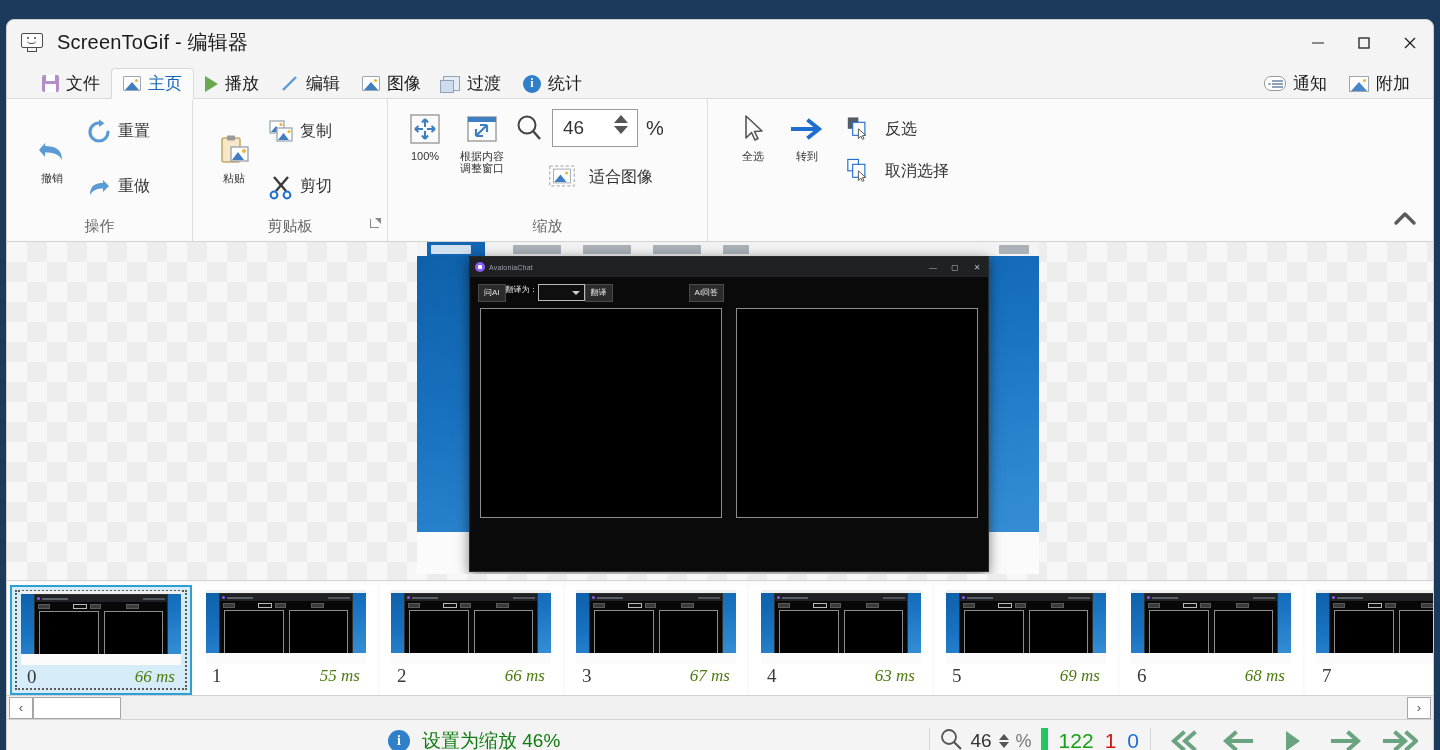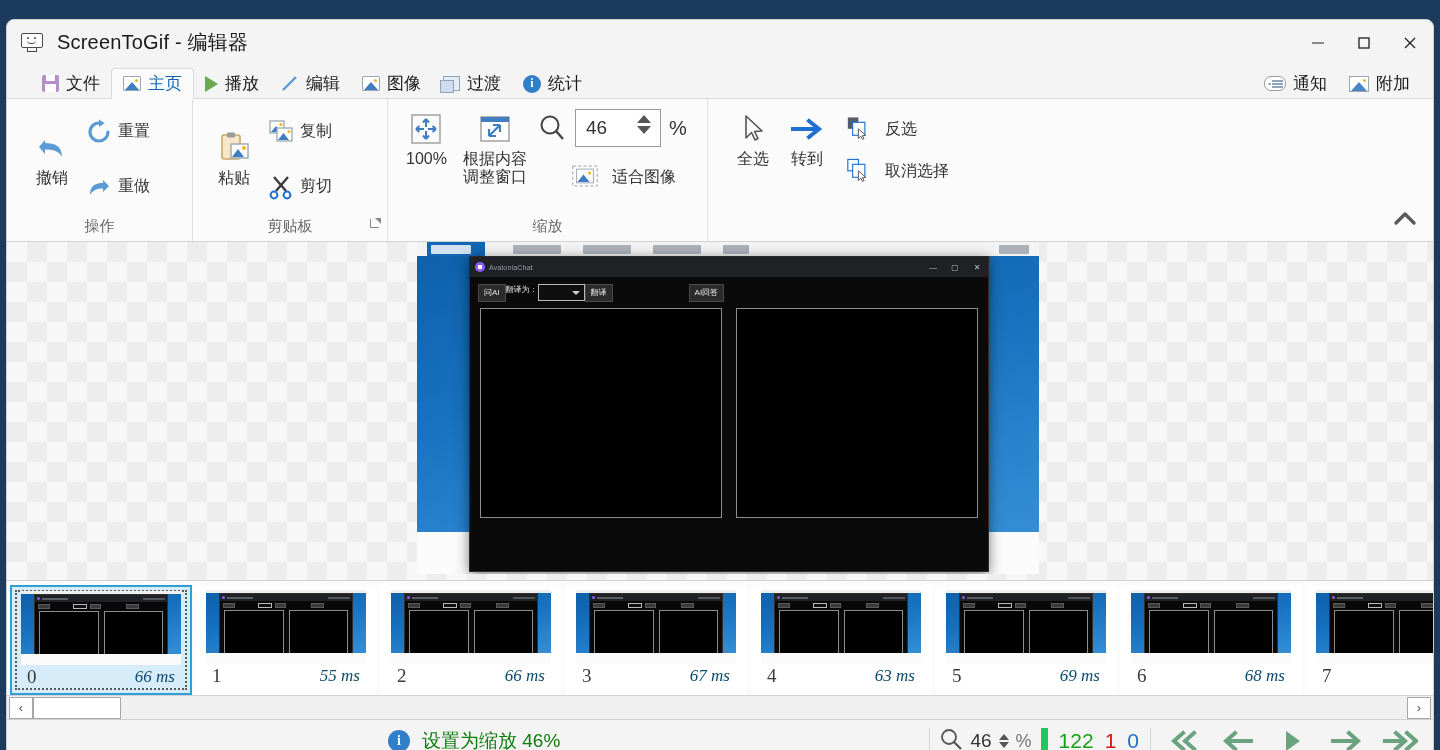--- a/index.html
+++ b/index.html
@@ -107,21 +107,21 @@
     font-size: 15px; color: #666; position: relative;
   }
   .dlg-launcher { position:absolute; right:6px; top:3px; width:12px;height:12px;}
   .dlg-launcher:before{content:"";position:absolute;left:1px;top:1px;width:8px;height:8px;border-left:1.5px solid #888;border-bottom:1.5px solid #888;}
   .dlg-launcher:after{content:"";position:absolute;right:0;top:0;border-top:6px solid #888;border-left:6px solid transparent;}
 
   .bigbtn {
     display:flex; flex-direction:column; align-items:center; justify-content:flex-start;
     padding: 4px 7px; min-width: 54px; cursor: default; border:1px solid transparent; border-radius:3px;
   }
-  .bigbtn .lbl { font-size:16px; color:#333; margin-top:4px; text-align:center; line-height:1.12; white-space:nowrap;}
+  .bigbtn .lbl { font-size:11px; color:#333; margin-top:4px; text-align:center; line-height:1.12; white-space:nowrap;}
   .smallbtn {
     display:flex; align-items:center; gap:6px; padding:3px 6px; cursor:default;
     border:1px solid transparent; border-radius:3px;
   }
   .smallbtn .lbl{ font-size:16px;color:#333; white-space:nowrap;}
   .stackcol { display:flex; flex-direction:column; justify-content:center; gap:21px; }
 
   
   .arr { width:34px;height:34px;position:relative; }
   .arr svg { width:34px;height:34px; display:block; }
@@ -232,21 +232,21 @@
   .thumb-pic .tw .trow .b{height:5px;background:#3a3a3a;border:.5px solid #5b5b5b;}
   .thumb-pic .tw .tpanes{display:flex;gap:5px;padding:2px 4px 0;}
   .thumb-pic .tw .tpanes .p{flex:1;height:48px;background:#000;border:.5px solid #8d8d8d;}
   .thumb-pic .botw{position:absolute;left:0;bottom:0;width:100%;height:11px;background:#fbfbfb;}
   .thumb-pic .hostbar{position:absolute;left:0;top:0;width:100%;height:3px;background:#f0f0f0;}
   .thumb-meta{
     width:160px;display:flex;justify-content:space-between;align-items:center;
     margin-top:1px; padding:0 6px;
   }
   .thumb-meta .idx{font-size:19px;color:#3a3a3a;font-family:"Liberation Serif",serif;}
-  .thumb-meta .dur{font-size:17px;color:#0c4a6e;font-style:italic;font-family:"Liberation Serif",serif;}
+  .thumb-meta .dur{font-size:17px;color:#4d7c0f;font-style:italic;font-family:"Liberation Serif",serif;}
 
   
   .hscroll{
     flex:0 0 24px;height:24px;background:#f0f0f0;display:flex;align-items:center;
     border-bottom:1px solid #d2d2d2;
   }
   .sb-arrow{
     width:24px;height:22px;border:1px solid #a6a6a6;background:#fdfdfd;
     display:flex;align-items:center;justify-content:center;color:#555;font-size:13px;margin-left:2px;
   }

